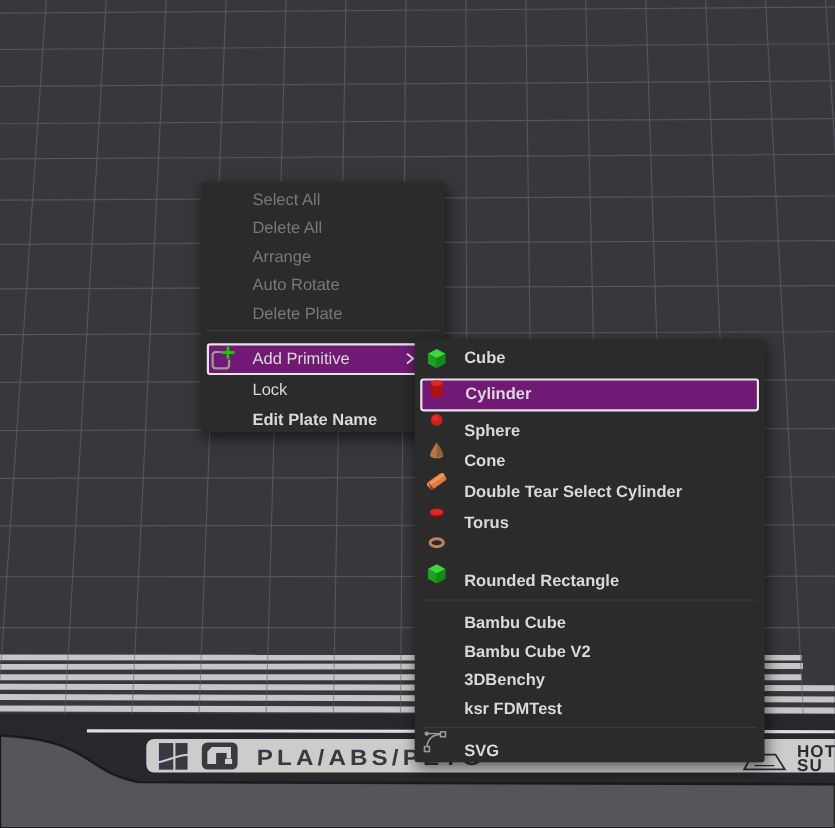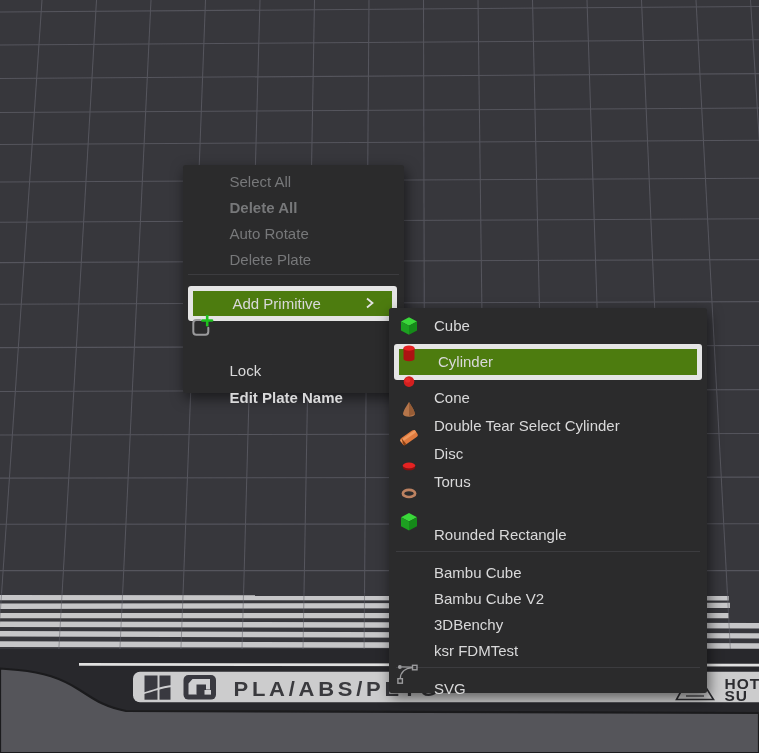--- a/index.html
+++ b/index.html
@@ -1,19 +1,19 @@
 <!DOCTYPE html>
 <html><head><meta charset="utf-8">
 <style>
 html,body{margin:0;padding:0;background:#1c1c1e;}
 #stage{position:relative;width:759px;height:753px;overflow:hidden;background:#37373c;font-family:"Liberation Sans",sans-serif;}
 .menu{position:absolute;background:#2b2b2c;border-radius:2.5px;box-shadow:2px 5px 14px rgba(0,0,0,0.55);}
 .mi{position:relative;font-size:15px;color:#d9d9da;display:flex;align-items:center;}
 .dis{color:#77787a;}
-.hov{background:#4d7c0f;border:5px solid #e5e5e5;border-radius:3px;}
+.hov{background:#701a75;border:2px solid #e5e5e5;border-radius:3px;}
 .sep{height:1px;background:#3c3c3f;}
 </style></head>
 <body>
 <div id="stage">
 <svg width="759" height="753" viewBox="0 0 759 753" style="position:absolute;left:0;top:0">
   <rect width="759" height="753" fill="#37373c"></rect>
   <g stroke="#55555d" stroke-width="1.05" fill="none">
     <line x1="42.0" y1="0" x2="-2.3" y2="650"></line>
 <line x1="96.5" y1="0" x2="58.8" y2="650"></line>
 <line x1="151.0" y1="0" x2="119.9" y2="650"></line>
@@ -91,50 +91,51 @@
 
   <text x="724.5" y="688.5" font-family="Liberation Sans" font-weight="bold" font-size="15.5" letter-spacing="1" fill="#2c2c30">HOT</text>
   <text x="724.5" y="701" font-family="Liberation Sans" font-weight="bold" font-size="15.5" letter-spacing="1" fill="#2c2c30">SU</text>
 
   <path d="M0,668.5 L18,670 C44,672.5 60,678 78,689 C92,697.5 102,706.5 126,711 L759,713 L759,753 L0,753 Z" fill="#55555a" stroke="#1b1b1d" stroke-width="2.2"></path>
 </svg>
 
 <div class="menu" id="mainmenu" style="left:183px;top:165px;width:220.5px;height:227.5px;">
   <div style="height:3.5px"></div>
   <div class="mi dis" style="height:26px;padding-left:46.5px;">Select All</div>
-  <div class="mi dis" style="height:26px;padding-left:46.5px;font-weight:bold;">Delete All</div>
+  <div class="mi dis" style="height:26px;padding-left:46.5px;">Delete All</div>
+  <div class="mi dis" style="height:26px;padding-left:46.5px;">Arrange</div>
   <div class="mi dis" style="height:26px;padding-left:46.5px;">Auto Rotate</div>
   <div class="mi dis" style="height:26px;padding-left:46.5px;">Delete Plate</div>
   <div style="height:1.5px"></div>
   <div class="sep" style="margin:0 5px;"></div>
   <div style="height:10.5px"></div>
   <div class="mi hov" style="height:25px;margin:0 7px 0 4.5px;padding-left:40px;">Add Primitive
     <svg width="10" height="12" viewBox="0 0 10 12" style="position:absolute;right:17px;top:6px;">
       <polyline points="2,1.5 7.5,6 2,10.5" stroke="#e3e3e3" stroke-width="1.8" fill="none"></polyline>
     </svg>
   </div>
-  <div class="mi" style="height:27px;padding-left:46.5px;margin-top:36px;">Lock</div>
+  <div class="mi" style="height:27px;padding-left:46.5px;">Lock</div>
   <div class="mi" style="height:27px;padding-left:46.5px;font-weight:bold;">Edit Plate Name</div>
 
   <svg width="25" height="24" viewBox="0 0 25 24" style="position:absolute;left:7px;top:150px;">
     <path d="M18.3,12.8 V16.8 Q18.3,19.8 15.3,19.8 H6.3 Q3.3,19.8 3.3,16.8 V8 Q3.3,5 6.3,5 H10.2" stroke="#9a9a9c" stroke-width="2" fill="none" stroke-linecap="round"></path>
     <g stroke="#1ec11e" stroke-width="2.6" stroke-linecap="round">
       <line x1="12.4" y1="5.5" x2="22" y2="5.5"></line>
       <line x1="17.2" y1="0.7" x2="17.2" y2="10.3"></line>
     </g>
   </svg>
 </div>
 
-<div class="menu" id="submenu" style="left:389px;top:308px;width:317.5px;height:385px;">
+<div class="menu" id="submenu" style="left:377px;top:308px;width:317.5px;height:385px;font-weight:bold;">
   <div style="height:3.7px"></div>
   <div class="mi" style="height:28px;padding-left:45px;">Cube</div>
   <div class="mi hov" style="height:26px;margin:4px 5px;padding-left:39px;">Cylinder</div>
+  <div class="mi" style="height:28px;padding-left:45px;">Sphere</div>
   <div class="mi" style="height:28px;padding-left:45px;">Cone</div>
   <div class="mi" style="height:28px;padding-left:45px;">Double Tear Select Cylinder</div>
-  <div class="mi" style="height:28px;padding-left:45px;">Disc</div>
   <div class="mi" style="height:28px;padding-left:45px;">Torus</div>
   <div class="mi" style="height:28px;padding-left:45px;margin-top:25px;">Rounded Rectangle</div>
   <div style="height:2.3px"></div>
   <div class="sep" style="margin:0 7px;"></div>
   <div style="height:8px"></div>
   <div class="mi" style="height:26px;padding-left:45px;">Bambu Cube</div>
   <div class="mi" style="height:26px;padding-left:45px;">Bambu Cube V2</div>
   <div class="mi" style="height:26px;padding-left:45px;">3DBenchy</div>
   <div class="mi" style="height:26px;padding-left:45px;">ksr FDMTest</div>
   <div style="height:3px"></div>

